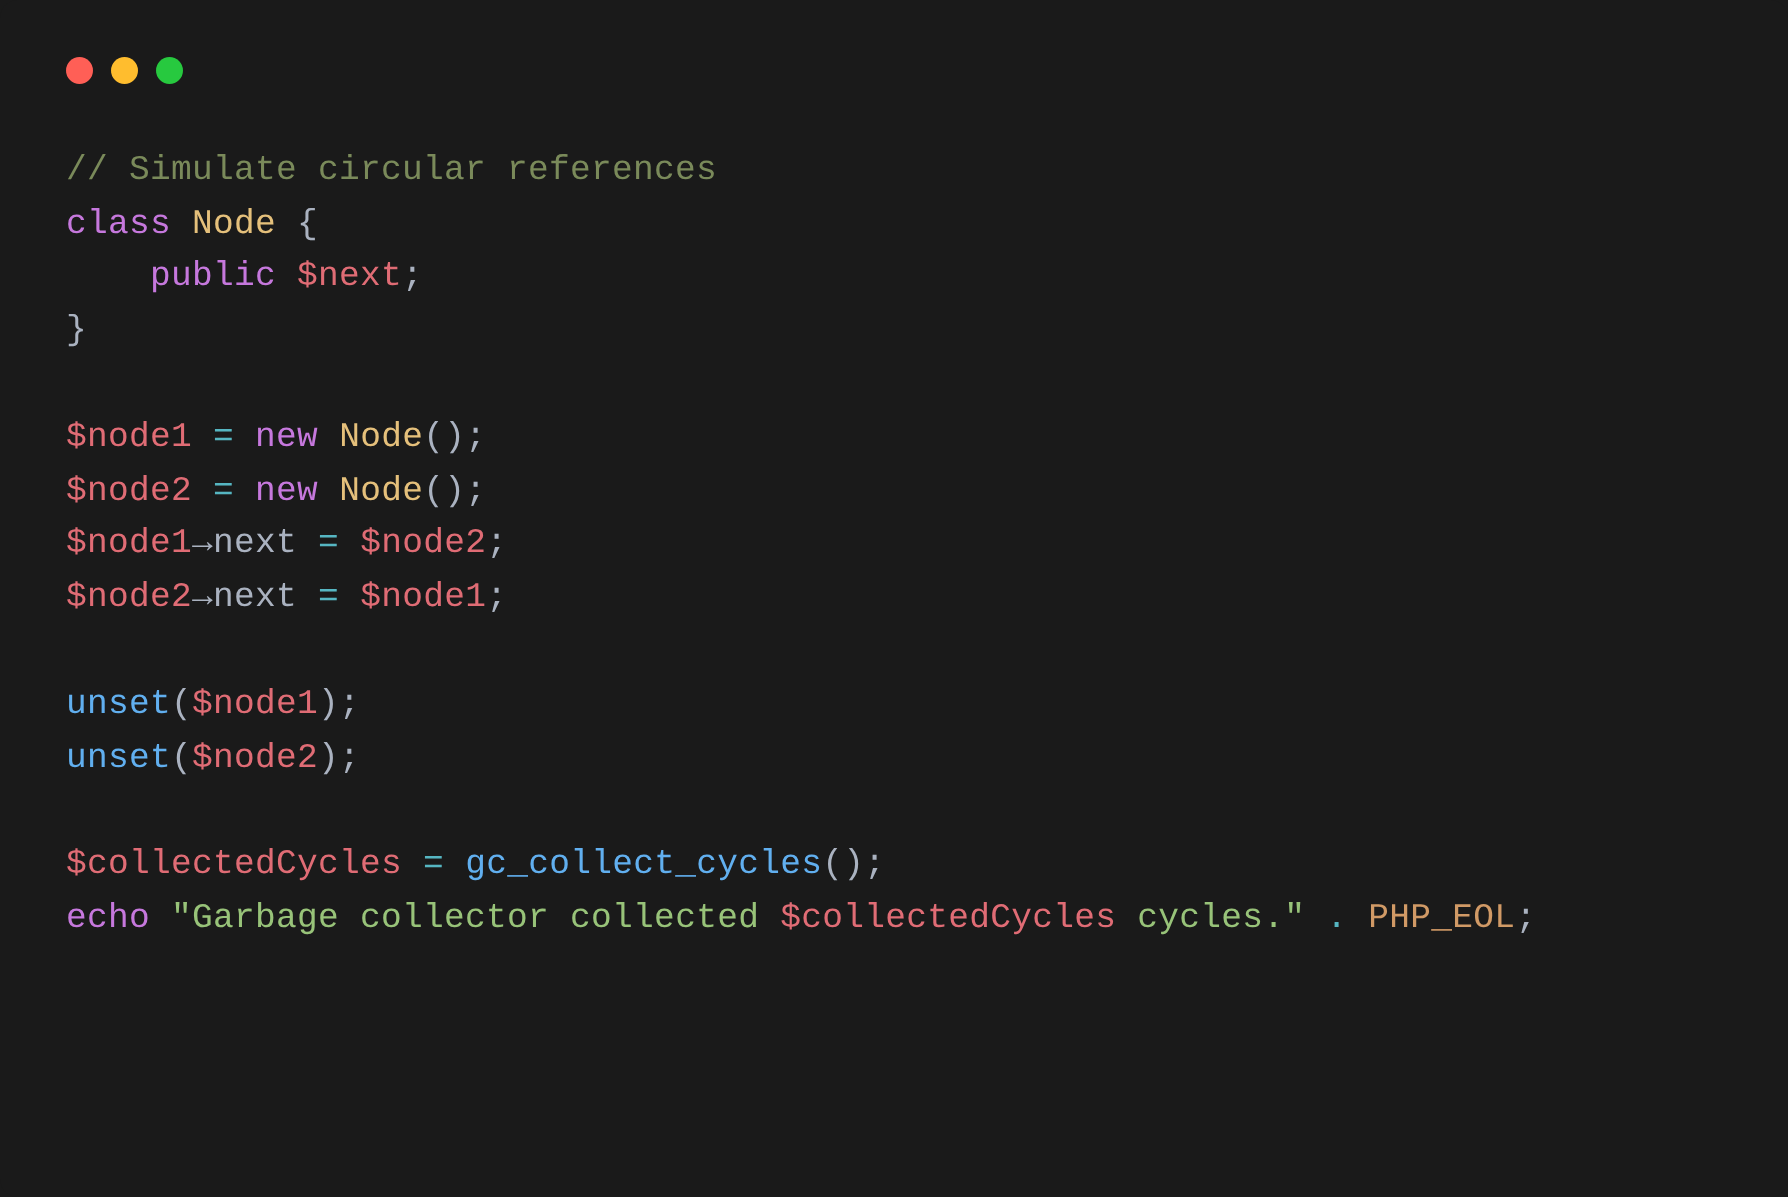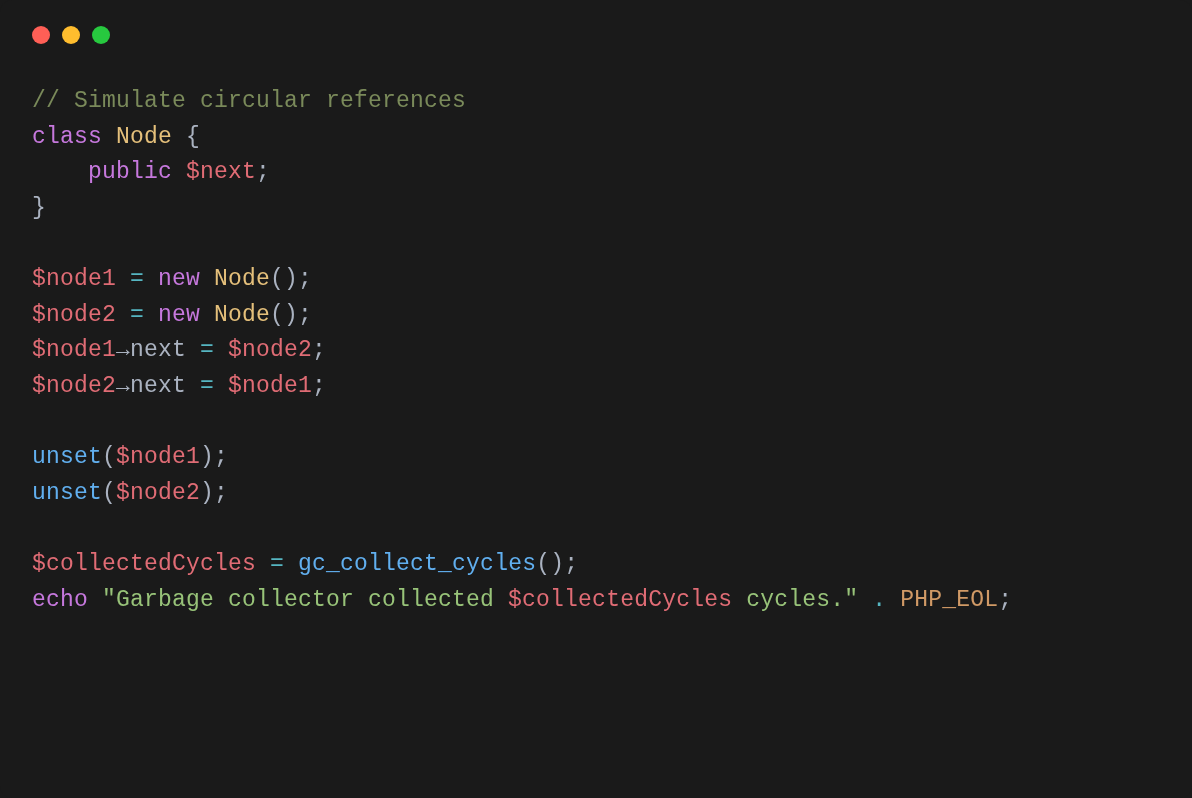--- a/index.html
+++ b/index.html
@@ -8,21 +8,21 @@
     width: 1192px;
     height: 798px;
     font-family: "SF Mono", "Monaco", "Consolas", "Liberation Mono", monospace;
     overflow: hidden;
   }
   .window {
     background: #1a1a1a;
     border-radius: 12px;
     width: 100%;
     height: 100%;
-    padding: 4px;
+    padding: 16px;
     font-family: Liberation Mono, monospace;
   }
   .titlebar {
     display: flex;
     align-items: center;
     gap: 12px;
     padding: 22px 28px 10px 28px;
   }
   .traffic-light {
     width: 18px;

